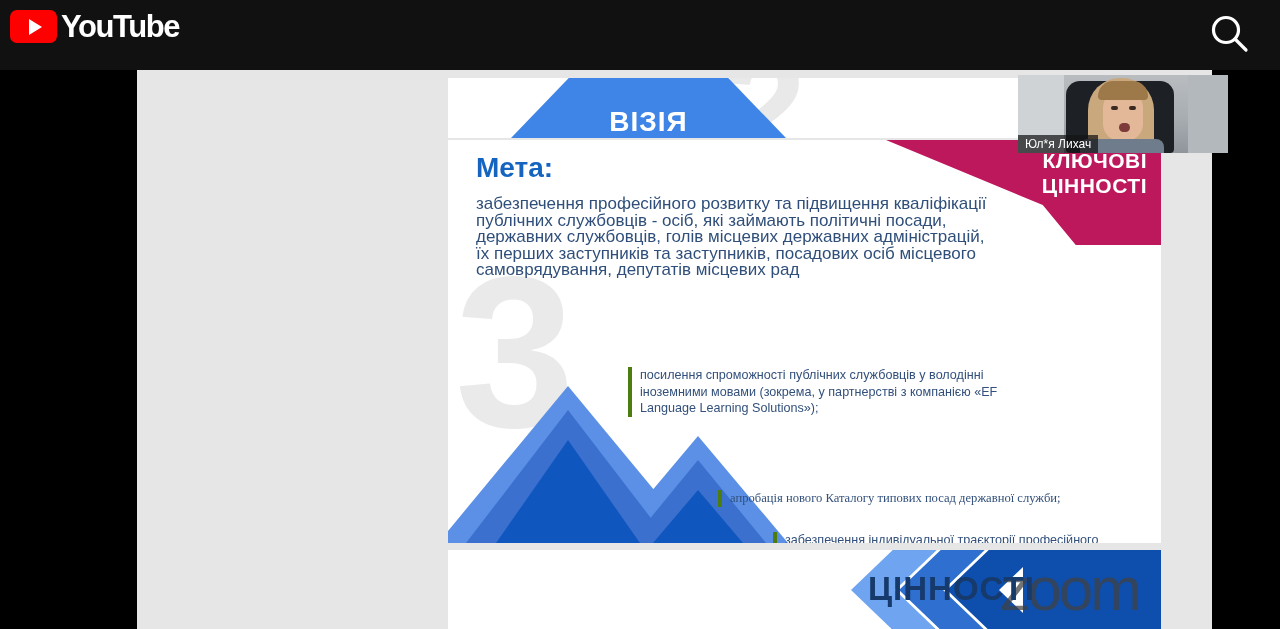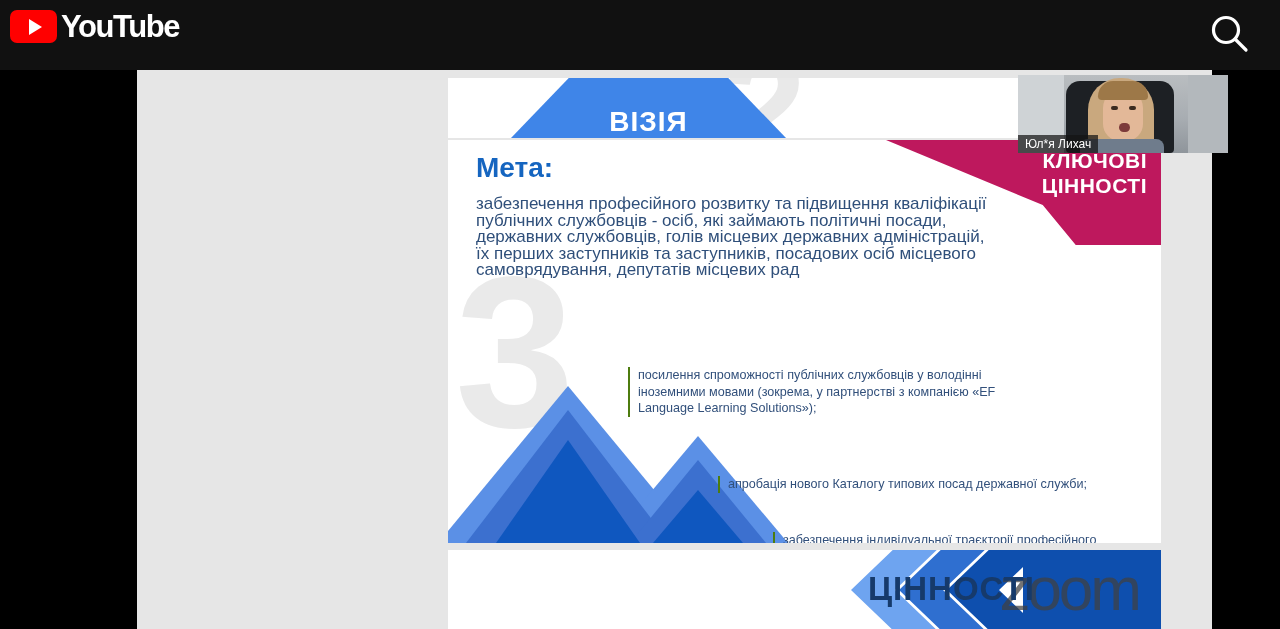--- a/index.html
+++ b/index.html
@@ -92,26 +92,26 @@
     font-size:28px; font-weight:bold; color:#1565c0;
     font-family:"Liberation Sans", sans-serif;
   }
   #meta-body{
     position:absolute; left:28px; top:56px; width:520px;
     font-size:17px; line-height:16.6px; color:#2f4f7a;
     font-family:"Liberation Sans", sans-serif;
   }
   .task{
     position:absolute; font-size:12.6px; line-height:16.6px;
-    color:#32507b; border-left:2px solid #4d7c0f; padding-left:8px;
+    color:#32507b; border-left:4px solid #4d7c0f; padding-left:8px;
     font-family:"Liberation Sans", sans-serif;
   }
   #task-1{ left:180px; top:227px; width:400px; }
   #task-2{ left:215px; top:293px; width:400px; }
-  #task-3{ left:270px; top:336px; width:370px; }
+  #task-3{ left:270px; top:350px; width:370px;font-family:Liberation Serif, serif; }
   #task-4{ left:325px; top:392px; width:370px; }
 
   
   #tsinnosti-label{
     position:absolute; left:420px; top:20px;
     font-size:33px; font-weight:bold; color:#163a6b; letter-spacing:1px;
     font-family:"Liberation Sans", sans-serif;
   }
   #chevrons{ position:absolute; right:0px; top:0px; width:310px; height:79px; }
   #zoom-watermark{

